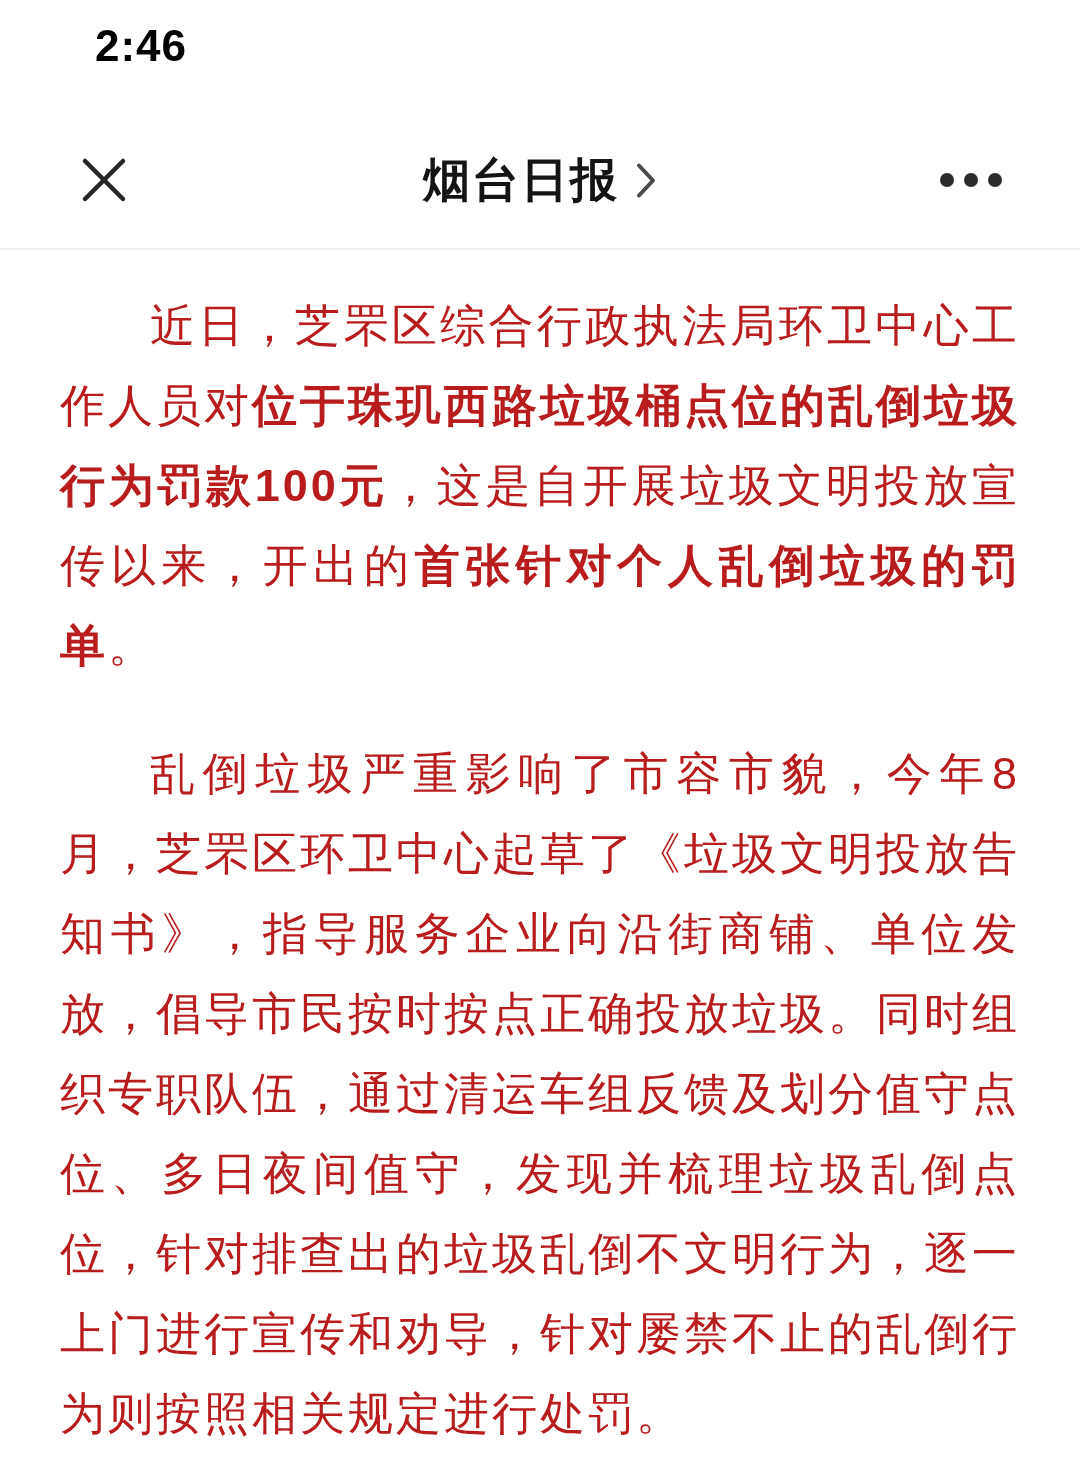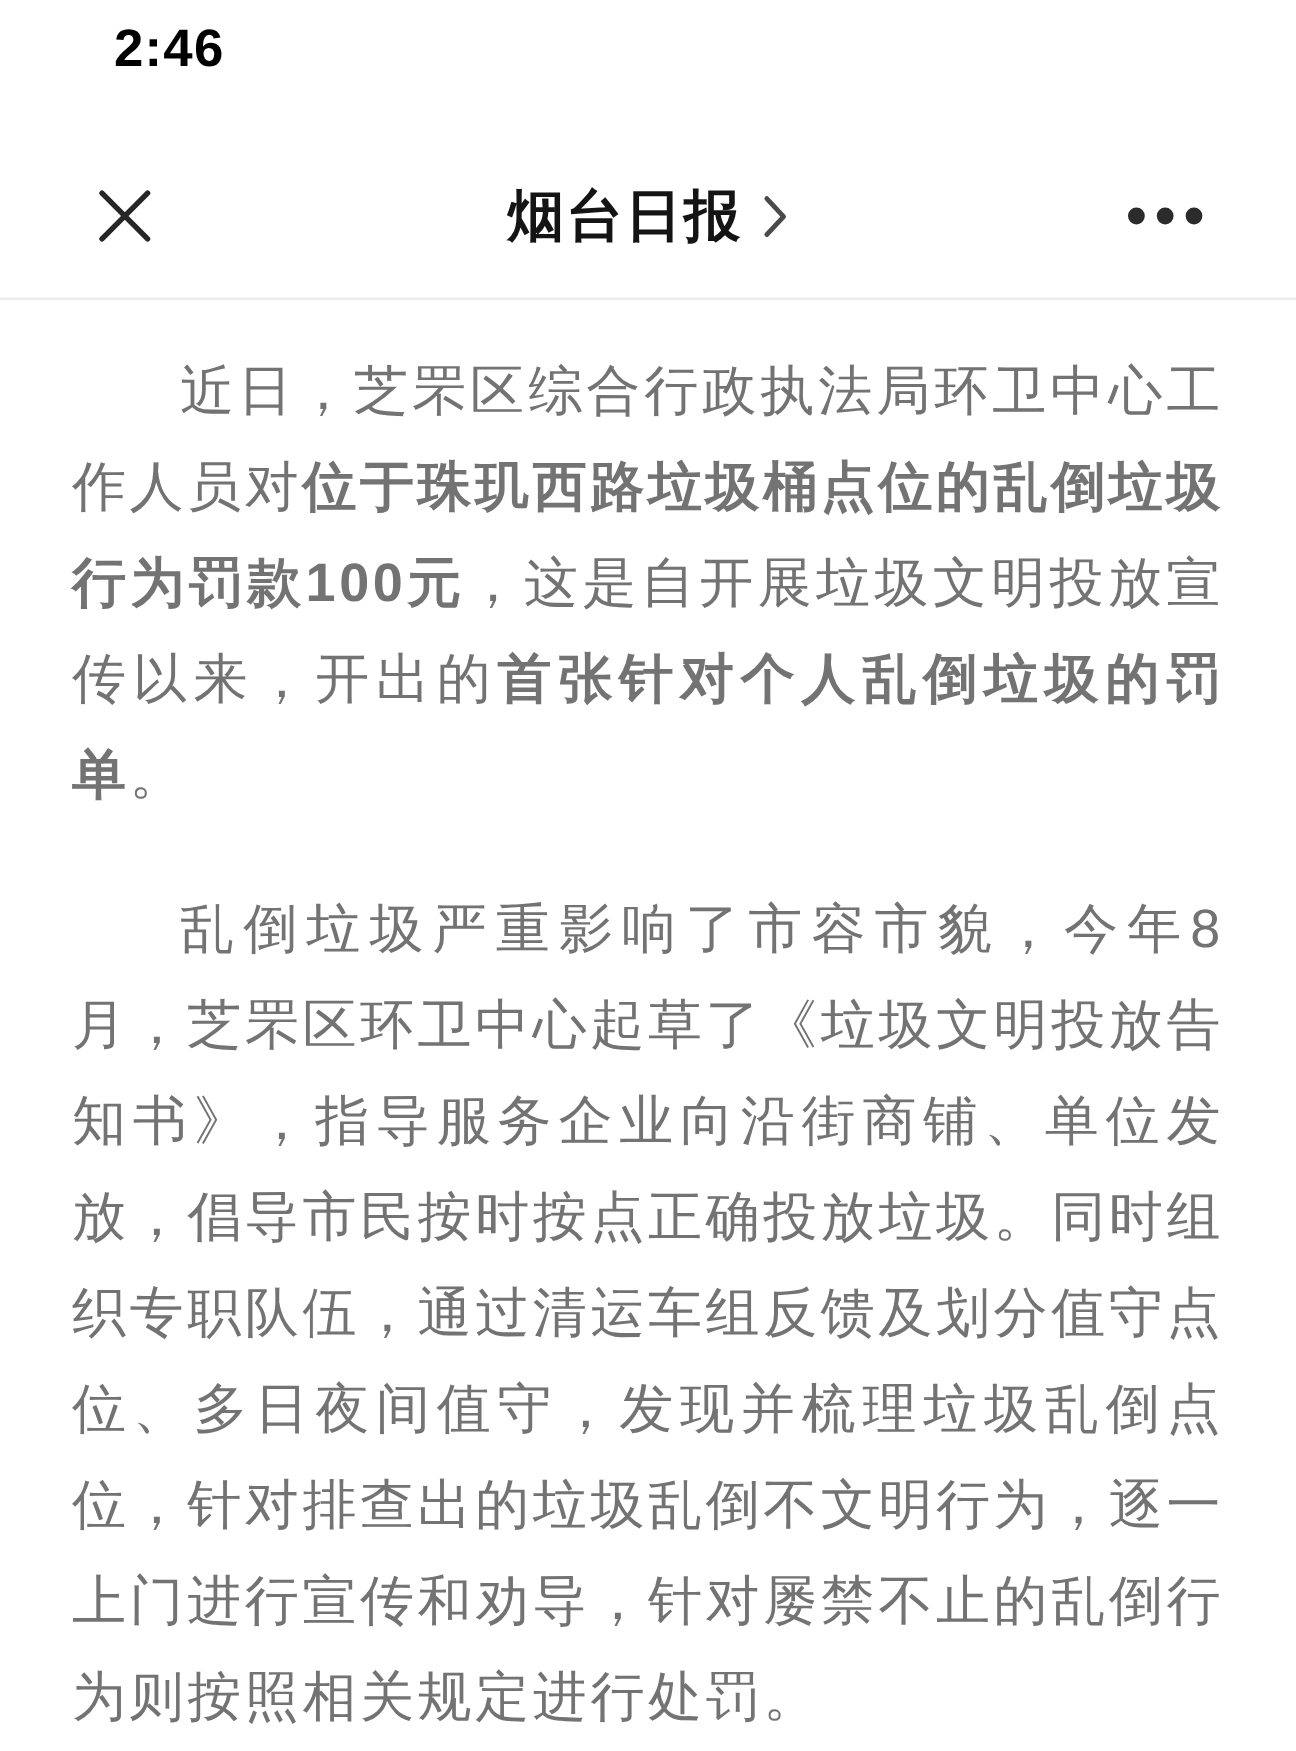--- a/index.html
+++ b/index.html
@@ -8,22 +8,22 @@
     position:relative;
     width:1080px; height:1459px;
     background:#ffffff;
     overflow:hidden;
     font-family:"Liberation Sans", sans-serif;
     color:#0b0b0b;
   }
 
   
   .status-bar {
-    position:absolute; top:16px; left:0; right:0; height:112px;
-    display:flex; align-items:flex-start; justify-content:space-between;
+    position:absolute; top:0; left:0; right:0; height:112px;
+    display:flex; align-items:center; justify-content:space-between;
     padding:0 40px 20px 95px;
     gap:46px;
   }
   .status-time {
     font-size:44px; font-weight:700; letter-spacing:1px; color:#000;
   }
   .status-right { display:flex; align-items:center; gap:14px; }
   .signal { display:flex; align-items:flex-end; gap:6px; height:36px; }
   .signal .bar { width:11px; background:#000; border-radius:3px; }
   .signal .bar:nth-child(1){ height:14px; }
@@ -73,21 +73,21 @@
   .dot { width:14px; height:14px; border-radius:50%; background:#2b2b2b; }
 
   
   .article {
     position:absolute; top:250px; left:0; right:0;
     padding:36px 60px 0 60px;
   }
   .article p {
     font-size:45px; line-height:80px;
     letter-spacing:3px;
-    color:#737373;
+    color:#b91c1c;
     text-align:justify;
     text-justify:inter-character;
     line-break:strict;
     text-indent:2em;
     margin-bottom:48px;
     font-weight:400;
   }
   .article p .b { font-weight:700; }
 </style>
 </head>

